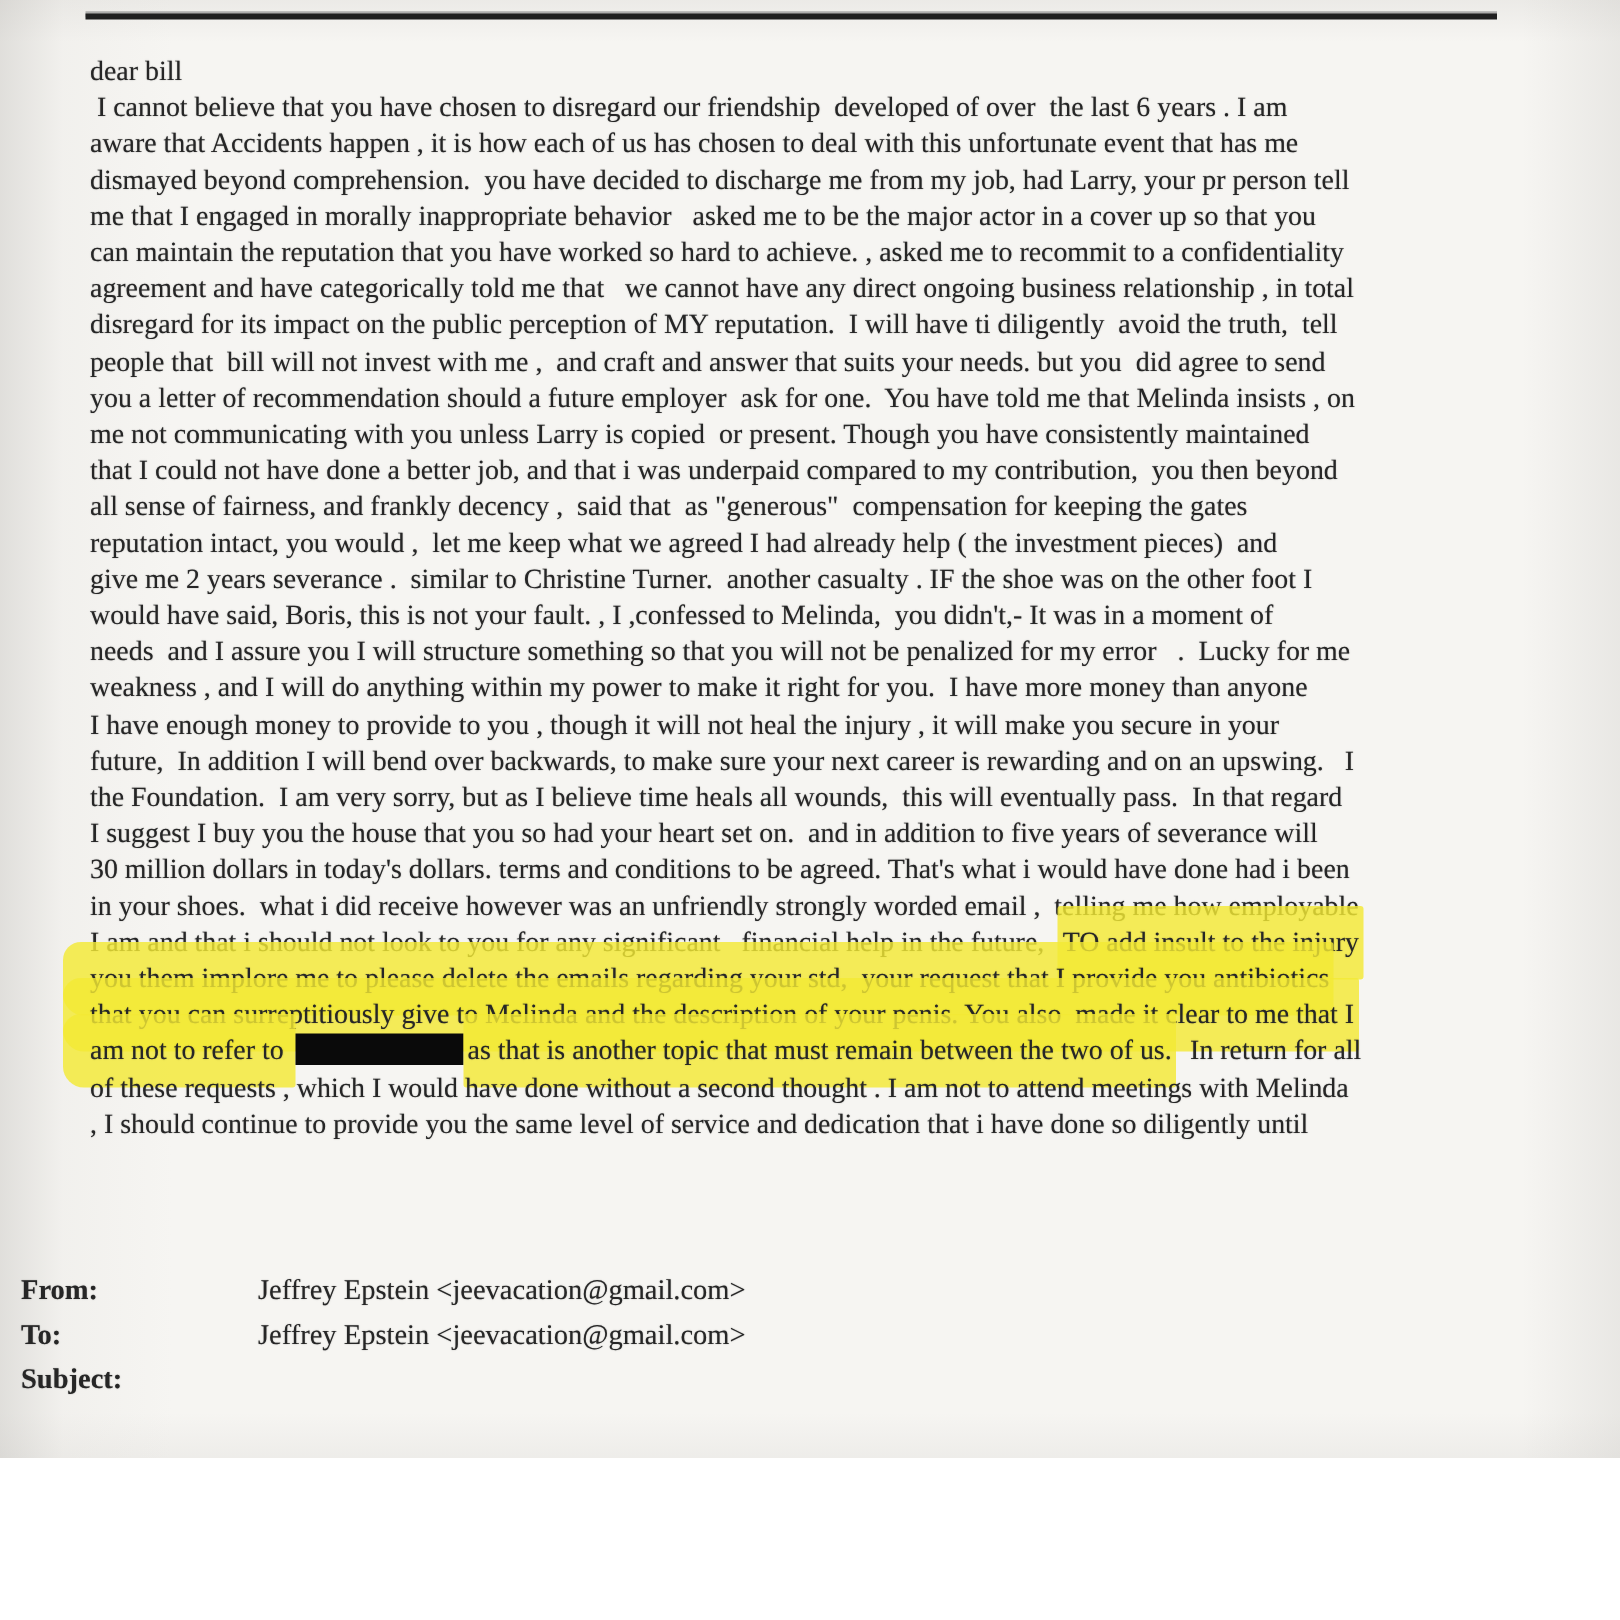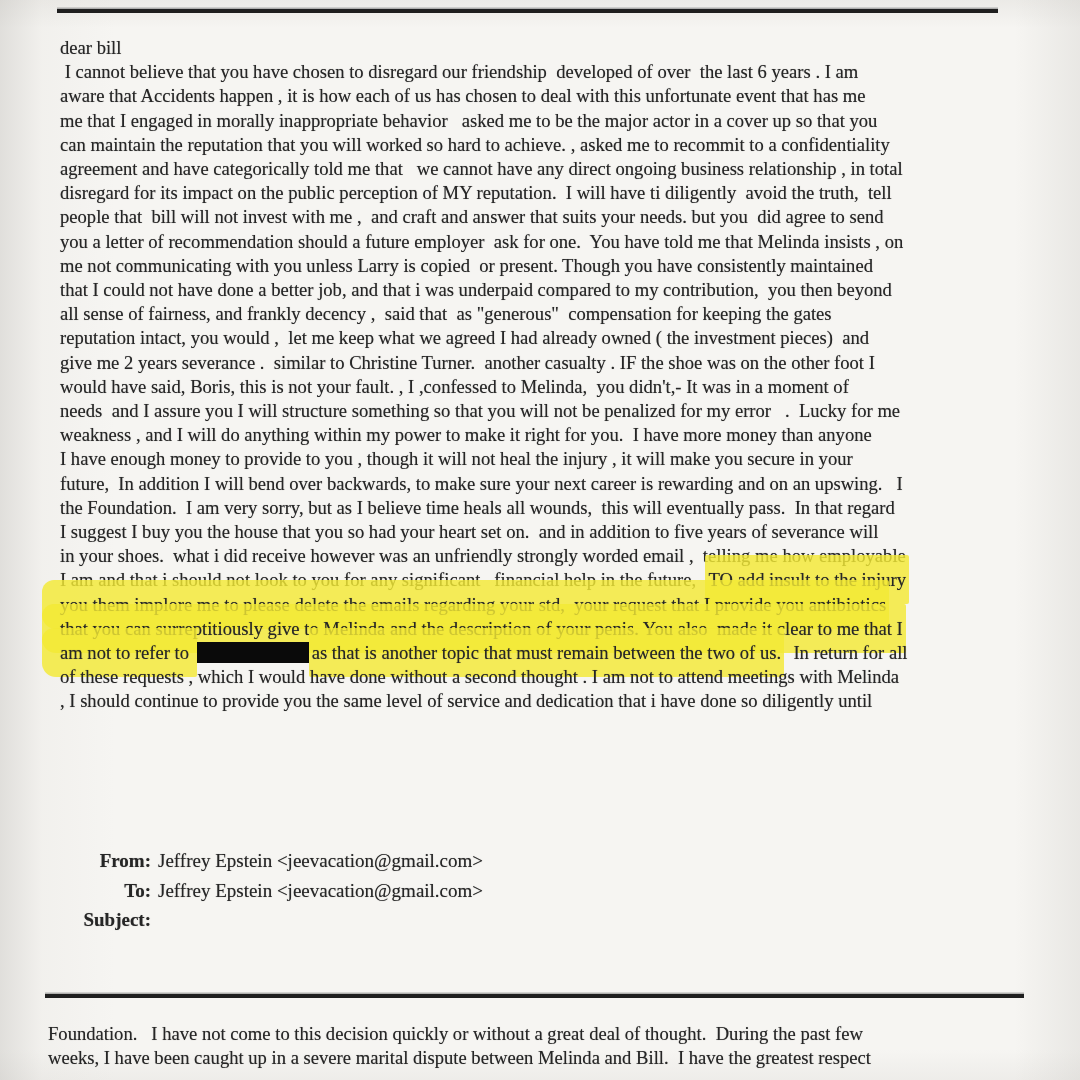--- a/index.html
+++ b/index.html
@@ -1,19 +1,19 @@
 <!DOCTYPE html>
 <html><head>
 <meta charset="utf-8">
 <style>
   html, body { margin: 0; padding: 0; }
   .page {
     position: relative;
     width: 1080px;
-    height: 1080px;
+    height: 972px;
     overflow: hidden;
     background:
       linear-gradient(90deg, rgba(188,186,182,0.38) 0px, rgba(224,222,218,0.20) 42px, rgba(255,255,255,0) 115px),
       linear-gradient(270deg, rgba(198,196,192,0.28) 0px, rgba(255,255,255,0) 65px),
       linear-gradient(180deg, rgba(208,206,202,0.28) 0px, rgba(255,255,255,0) 28px),
       linear-gradient(0deg, rgba(208,206,202,0.22) 0px, rgba(255,255,255,0) 30px),
       #f6f5f2;
     font-family: "Liberation Serif", "DejaVu Serif", serif;
     color: #262626;
   }
@@ -53,62 +53,65 @@
   .headers {
     position: absolute;
     left: 0; top: 846px;
     font-size: 19px;
     text-shadow: 0 0 0.8px rgba(40,40,40,0.5);
   }
   .hrow { display: flex; line-height: 29.6px; }
   .hlabel {
     display: inline-block;
     width: 158px;
-    text-align: right;
+    text-align: left;
     font-weight: bold;
     padding-right: 7px;
     box-sizing: border-box;
+    margin-left: 14px;
   }
   .resignation {
     position: absolute;
     left: 48px; top: 1022px; width: 1010px;
     font-size: 18.6px;
     line-height: 23.6px;
     text-shadow: 0 0 0.8px rgba(40,40,40,0.5);
   }
 </style>
 </head>
 <body>
 
 <div class="page">
 
   <div class="rule top-rule"></div>
 
   <div class="letter-body">
       <div class="line"><span>dear bill</span></div>
       <div class="line"><span> I cannot believe that you have chosen to disregard our friendship  developed of over  the last 6 years . I am</span></div>
       <div class="line"><span>aware that Accidents happen , it is how each of us has chosen to deal with this unfortunate event that has me</span></div>
+      <div class="line"><span>dismayed beyond comprehension.  you have decided to discharge me from my job, had Larry, your pr person tell</span></div>
       <div class="line"><span>me that I engaged in morally inappropriate behavior   asked me to be the major actor in a cover up so that you</span></div>
-      <div class="line"><span>can maintain the reputation that you will worked so hard to achieve. , asked me to recommit to a confidentiality</span></div>
+      <div class="line"><span>can maintain the reputation that you have worked so hard to achieve. , asked me to recommit to a confidentiality</span></div>
       <div class="line"><span>agreement and have categorically told me that   we cannot have any direct ongoing business relationship , in total</span></div>
       <div class="line"><span>disregard for its impact on the public perception of MY reputation.  I will have ti diligently  avoid the truth,  tell</span></div>
       <div class="line"><span>people that  bill will not invest with me ,  and craft and answer that suits your needs. but you  did agree to send</span></div>
       <div class="line"><span>you a letter of recommendation should a future employer  ask for one.  You have told me that Melinda insists , on</span></div>
       <div class="line"><span>me not communicating with you unless Larry is copied  or present. Though you have consistently maintained</span></div>
       <div class="line"><span>that I could not have done a better job, and that i was underpaid compared to my contribution,  you then beyond</span></div>
       <div class="line"><span>all sense of fairness, and frankly decency ,  said that  as "generous"  compensation for keeping the gates</span></div>
-      <div class="line"><span>reputation intact, you would ,  let me keep what we agreed I had already owned ( the investment pieces)  and</span></div>
+      <div class="line"><span>reputation intact, you would ,  let me keep what we agreed I had already help ( the investment pieces)  and</span></div>
       <div class="line"><span>give me 2 years severance .  similar to Christine Turner.  another casualty . IF the shoe was on the other foot I</span></div>
       <div class="line"><span>would have said, Boris, this is not your fault. , I ,confessed to Melinda,  you didn't,- It was in a moment of</span></div>
       <div class="line"><span>needs  and I assure you I will structure something so that you will not be penalized for my error   .  Lucky for me</span></div>
       <div class="line"><span>weakness , and I will do anything within my power to make it right for you.  I have more money than anyone</span></div>
       <div class="line"><span>I have enough money to provide to you , though it will not heal the injury , it will make you secure in your</span></div>
       <div class="line"><span>future,  In addition I will bend over backwards, to make sure your next career is rewarding and on an upswing.   I</span></div>
       <div class="line"><span>the Foundation.  I am very sorry, but as I believe time heals all wounds,  this will eventually pass.  In that regard</span></div>
       <div class="line"><span>I suggest I buy you the house that you so had your heart set on.  and in addition to five years of severance will</span></div>
+      <div class="line"><span>30 million dollars in today's dollars. terms and conditions to be agreed. That's what i would have done had i been</span></div>
       <div class="line"><span>in your shoes.  what i did receive however was an unfriendly strongly worded email ,  telling me how employable</span></div>
       <div class="line"><span>I am and that i should not look to you for any significant   financial help in the future,  </span><span class="hl">TO add insult to the injury</span></div>
       <div class="line"><span class="hl">you them implore me to please delete the emails regarding your std,  your request that I provide you antibiotics</span></div>
       <div class="line"><span class="hl">that you can surreptitiously give to Melinda and the description of your penis. You also  made it clear to me that I</span></div>
       <div class="line"><span class="hl">am not to refer to </span><span class="redacted" style="width: 112px;"></span><span class="hl">as that is another topic that must remain between the two of us.</span><span>  In return for all</span></div>
       <div class="line"><span>of these requests , which I would have done without a second thought . I am not to attend meetings with Melinda</span></div>
       <div class="line"><span>, I should continue to provide you the same level of service and dedication that i have done so diligently until</span></div>
     </div>
 
   <div class="headers">

